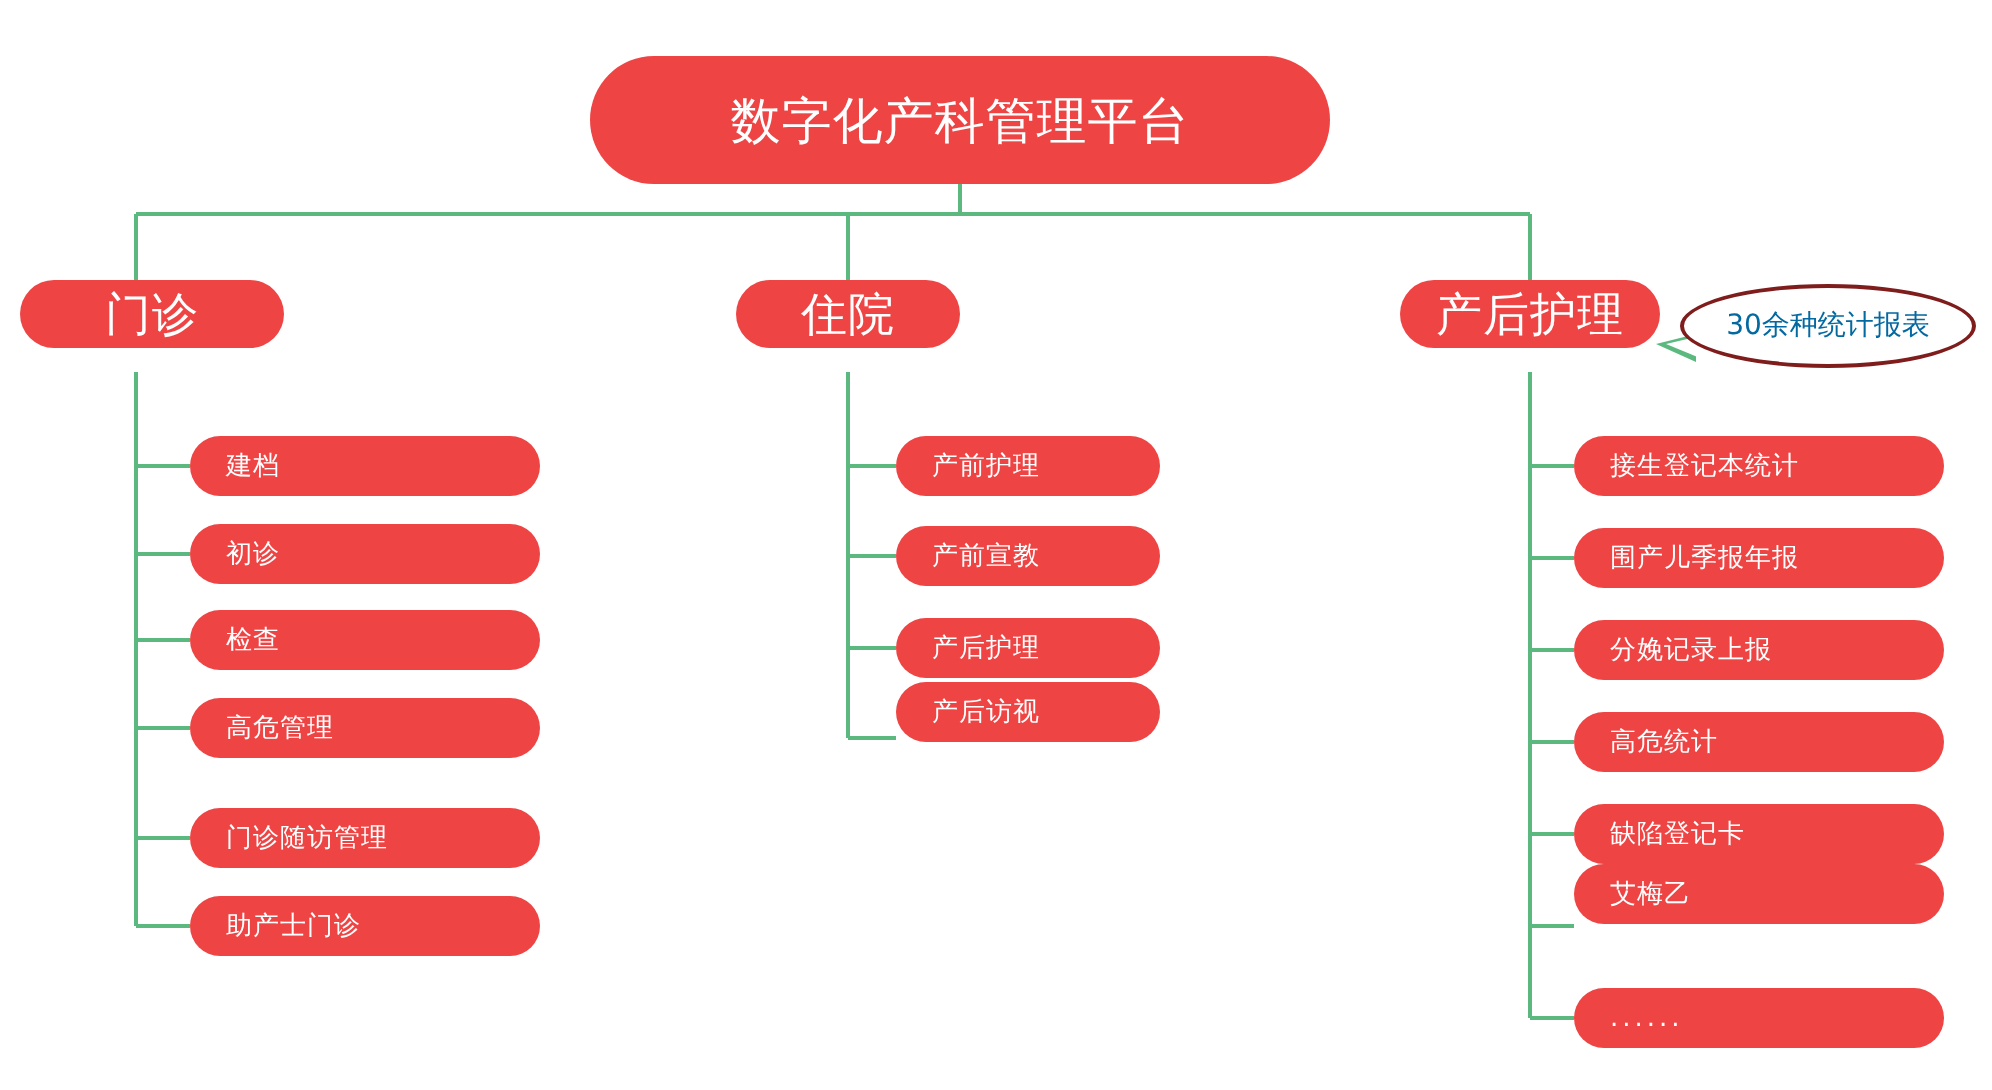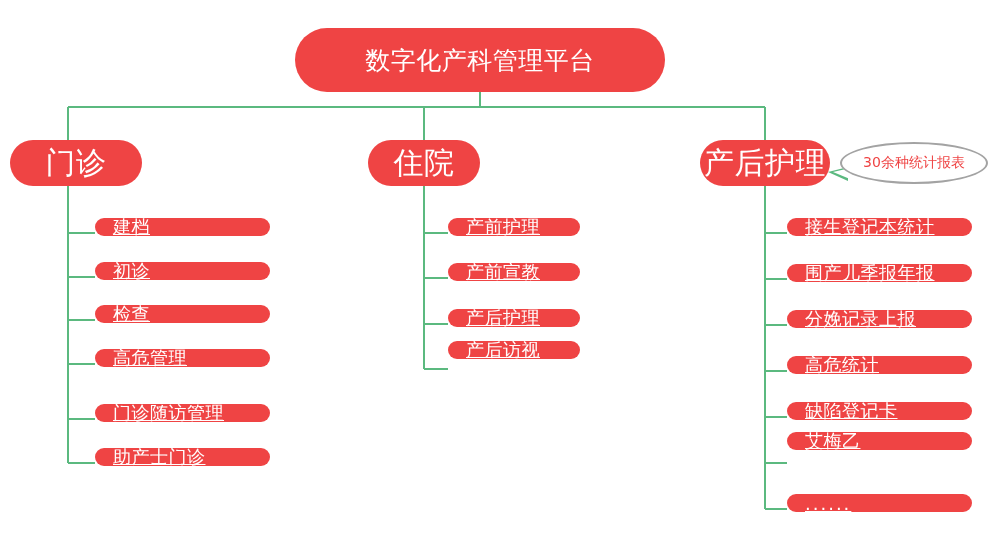--- a/index.html
+++ b/index.html
@@ -39,53 +39,52 @@
   .node.root {
     left: 295px;
     top: 28px;
     width: 370px;
     height: 64px;
     border-radius: 32px;
     justify-content: center;
     font-size: 25px;
   }
   .node.level2 {
-    height: 46px;
+    height: 34px;
     border-radius: 23px;
     justify-content: center;
-    font-size: 30px;
+    font-size: 23px;
   }
   .node.l2-outpatient { left: 10px;  top: 140px; width: 132px; }
   .node.l2-inpatient  { left: 368px; top: 140px; width: 112px; }
   .node.l2-stats      { left: 700px; top: 140px; width: 130px; }
   .node.leaf {
-    height: 18px;
+    height: 30px;
     border-radius: 15px;
-    font-size: 18px;
+    font-size: 13px;
     padding-left: 18px;
     justify-content: flex-start;
-    text-decoration: underline;
   }
   .col-outpatient .node.leaf { left: 95px;  width: 175px; }
   .col-inpatient  .node.leaf { left: 448px; width: 132px; }
   .col-stats      .node.leaf { left: 787px; width: 185px; }
   .callout {
     position: absolute;
     left: 840px;
     top: 142px;
     width: 148px;
     height: 42px;
-    border: 2px solid #a3a3a3;
+    border: 2px solid #7f1d1d;
     border-radius: 50% / 50%;
     background: #ffffff;
     display: flex;
     align-items: center;
     justify-content: center;
     font-size: 14px;
-    color: #ef4444;
+    color: #0369a1;
     box-sizing: border-box;
     white-space: nowrap;
   }
   .callout-tail {
     position: absolute;
     left: 828px;
     top: 167px;
     width: 0;
     height: 0;
     border-top: 5px solid transparent;

